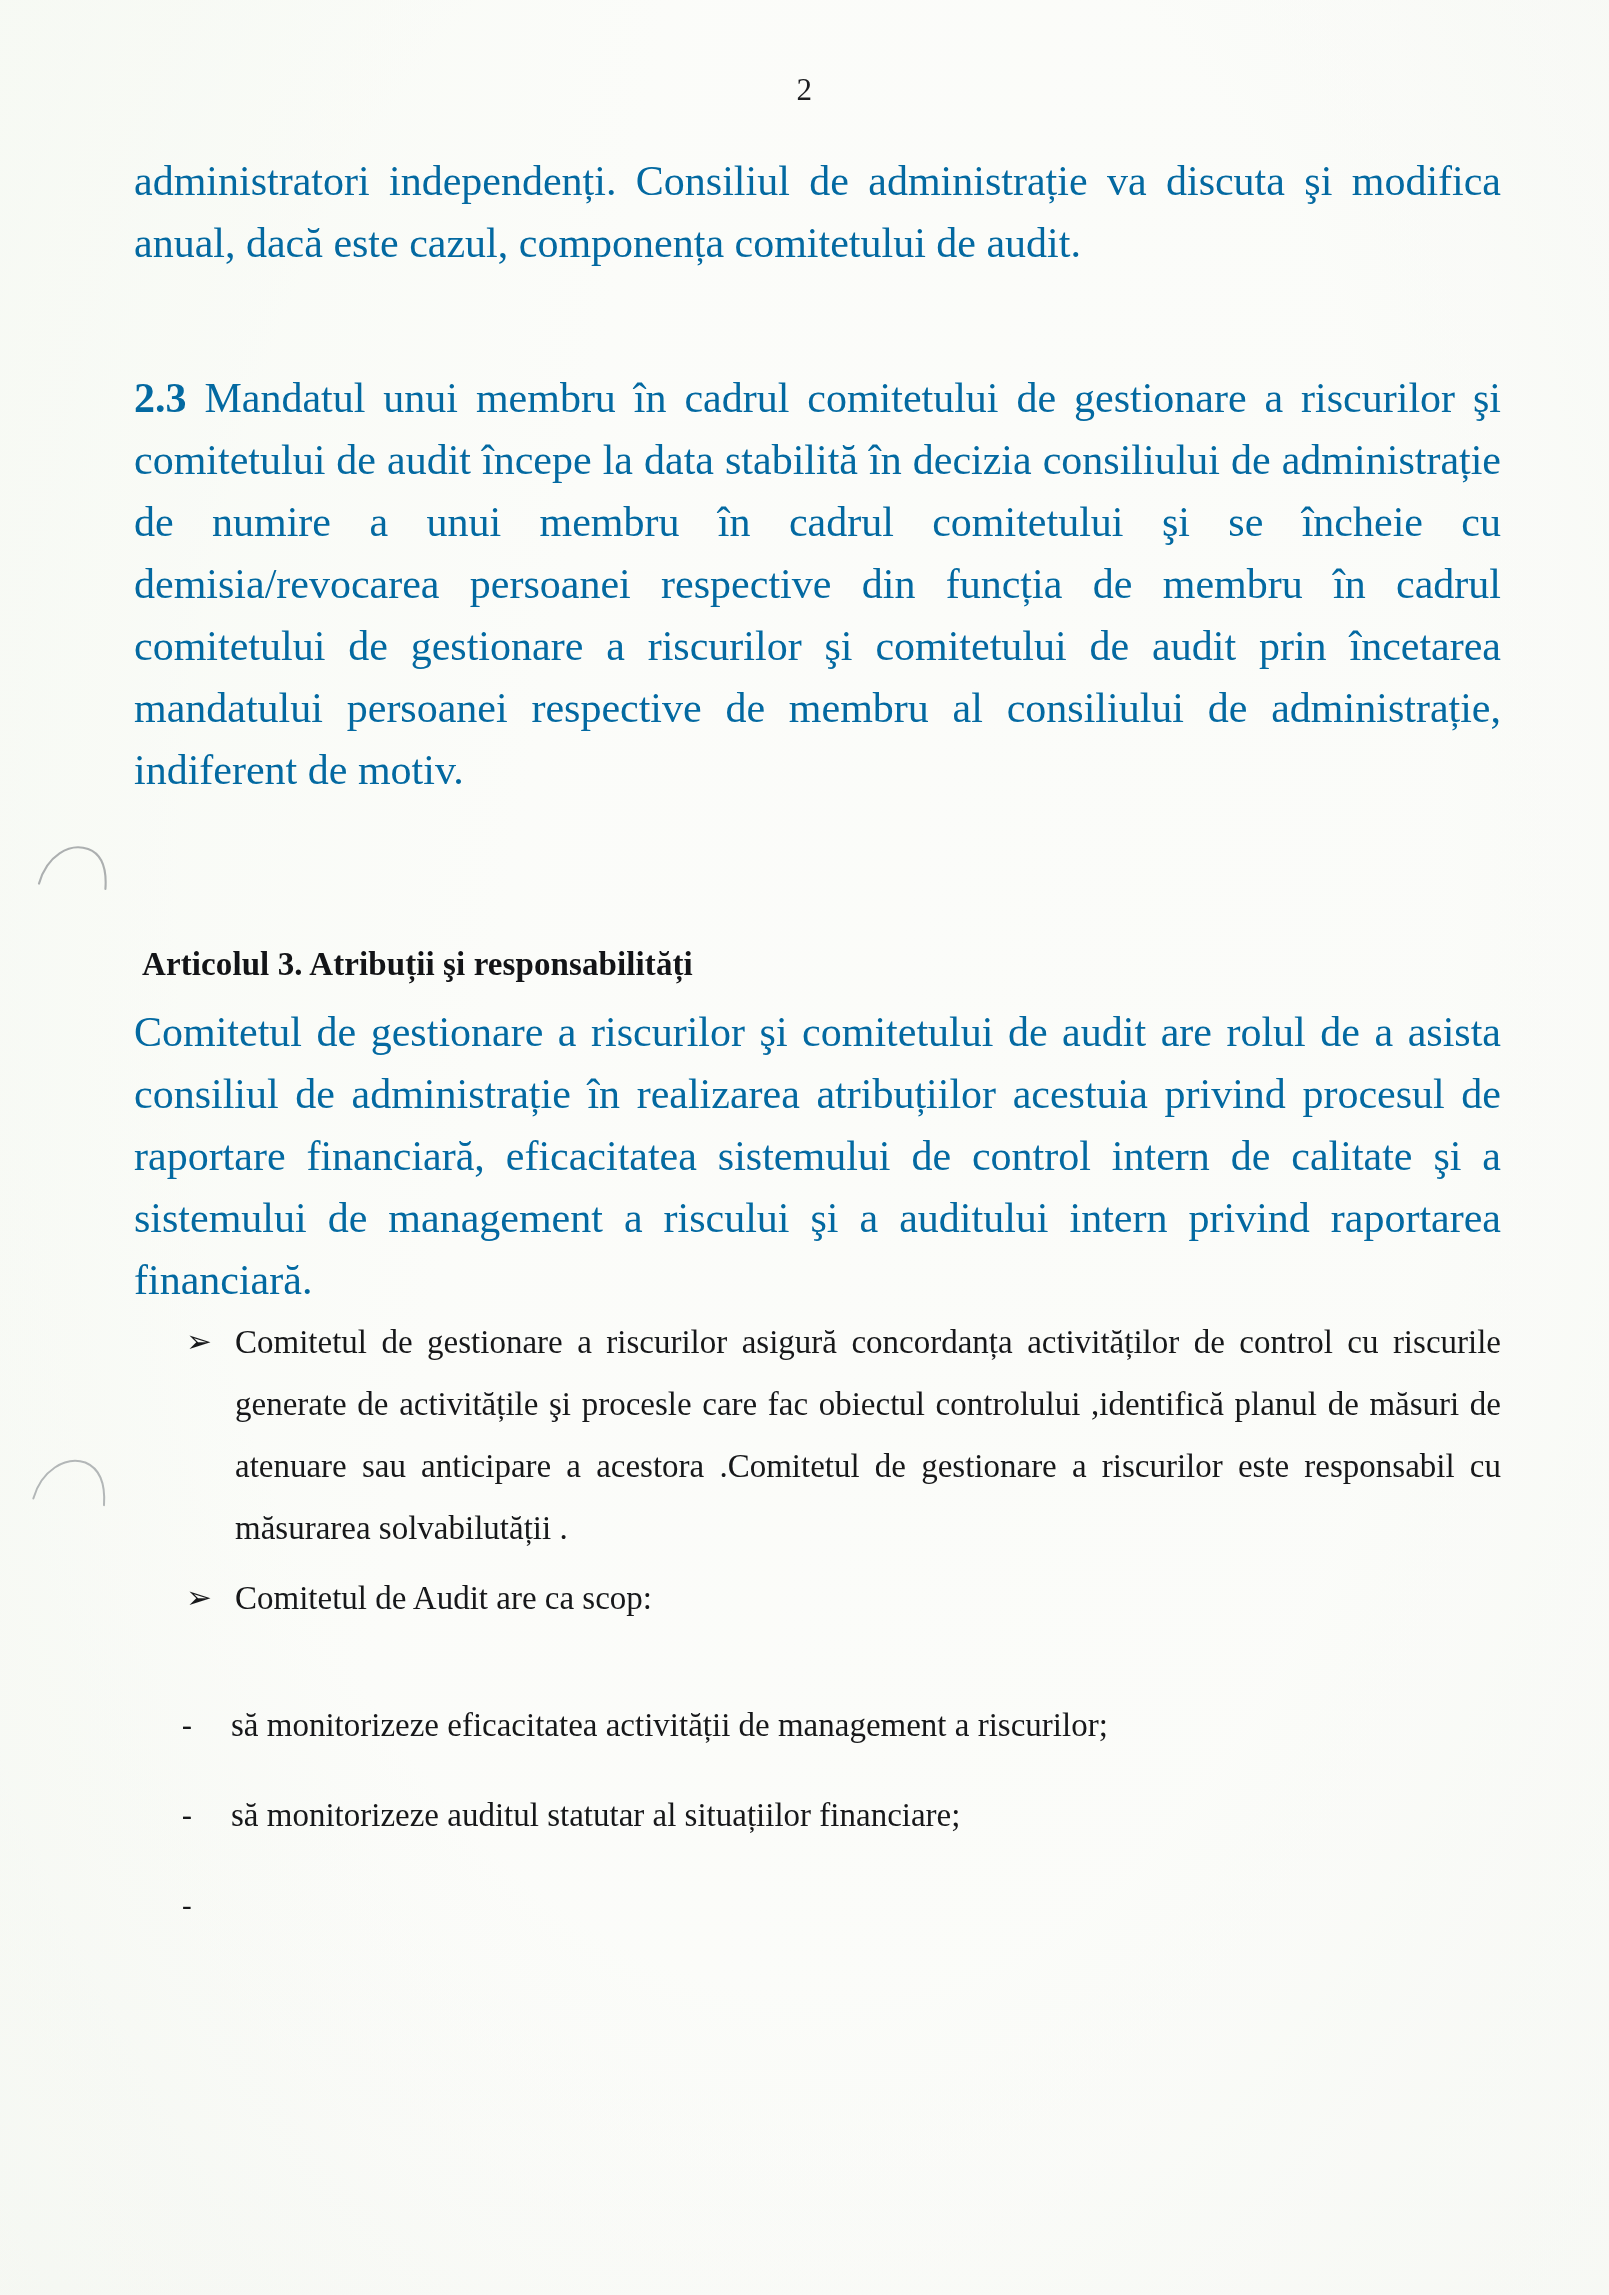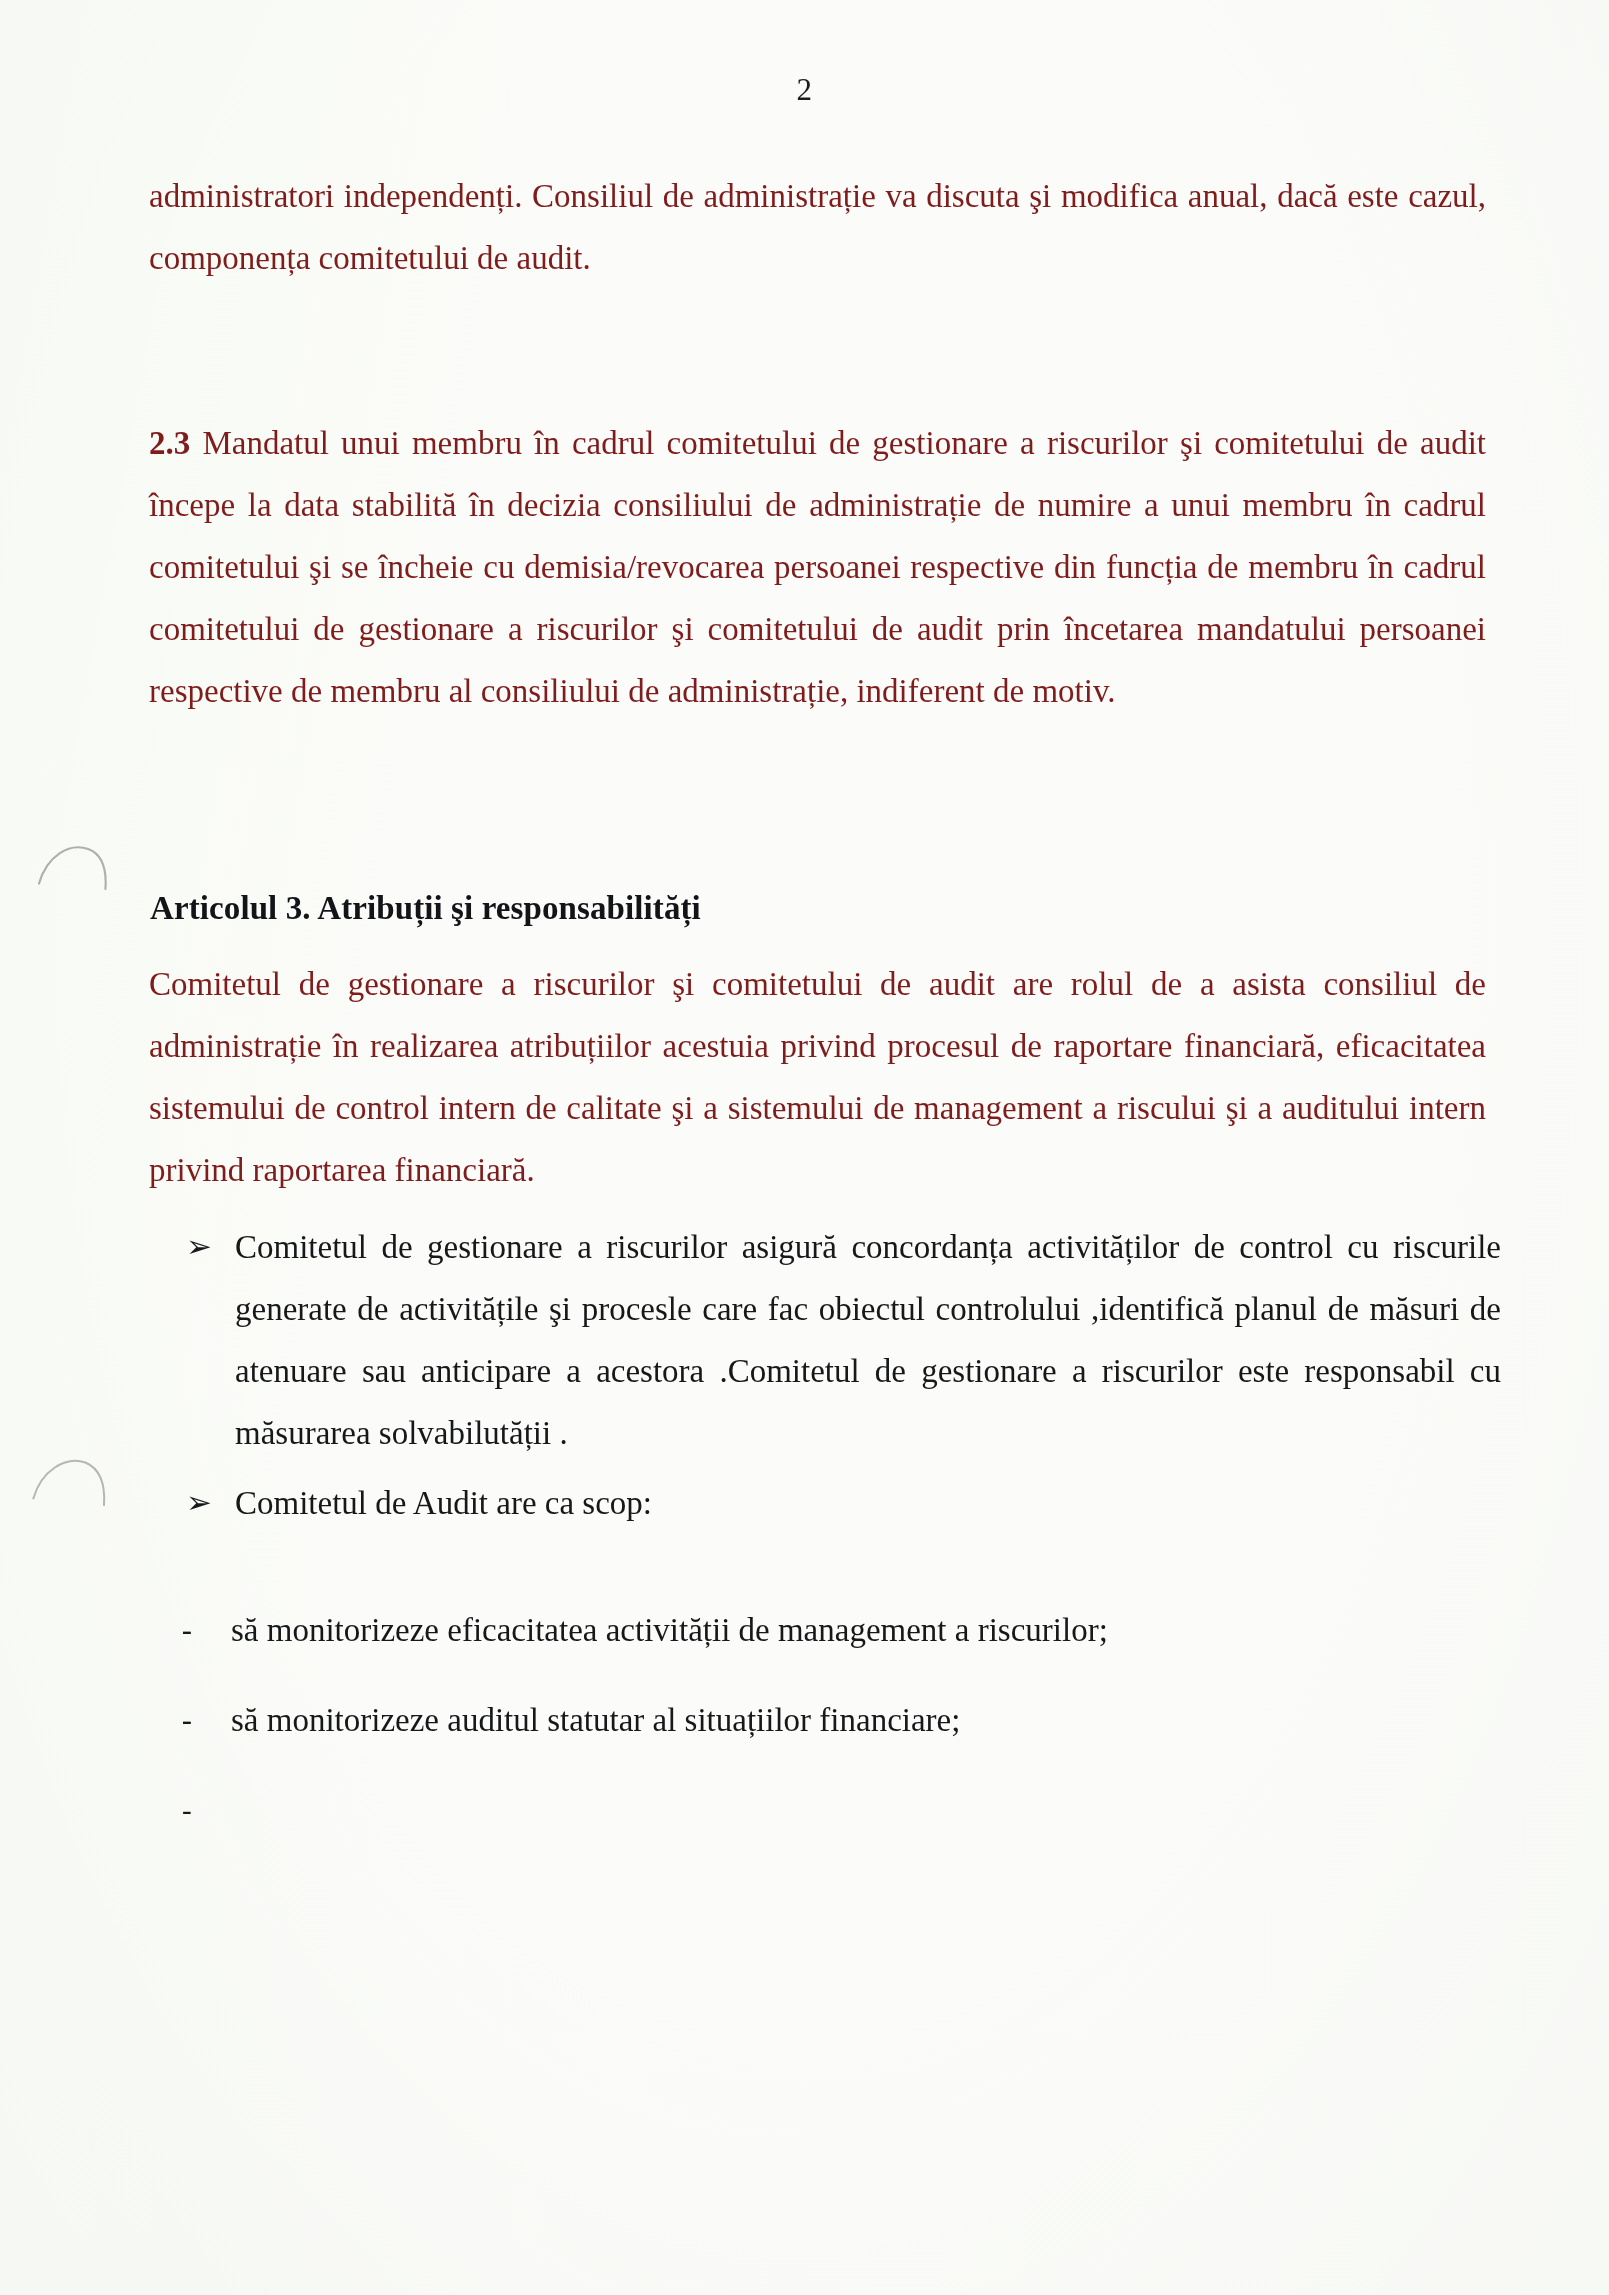--- a/index.html
+++ b/index.html
@@ -40,38 +40,38 @@
   }
 
   .content {
     position: absolute;
     left: 134px;
     top: 150px;
     width: 1367px;
   }
 
   p.body {
-    margin: 15px;
-    font-size: 33px;
+    margin: 0;
+    font-size: 42px;
     line-height: 62px;
     text-align: justify;
     text-justify: inter-word;
-    color: #7f1d1d;
+    color: #0369a1;
   }
 
   .spacer-sm { height: 37px; }
   .spacer-lg { height: 93px; }
   .spacer-xl { height: 127px; }
 
   .num {
     font-weight: bold;
   }
 
   h2.heading {
-    margin: 16px;
+    margin: 8px;
     font-size: 33px;
     line-height: 57px;
     font-weight: bold;
     text-align: left;
     color: #131417;
     letter-spacing: 0.1px;
   }
 
   
   ul.arrow-list {

